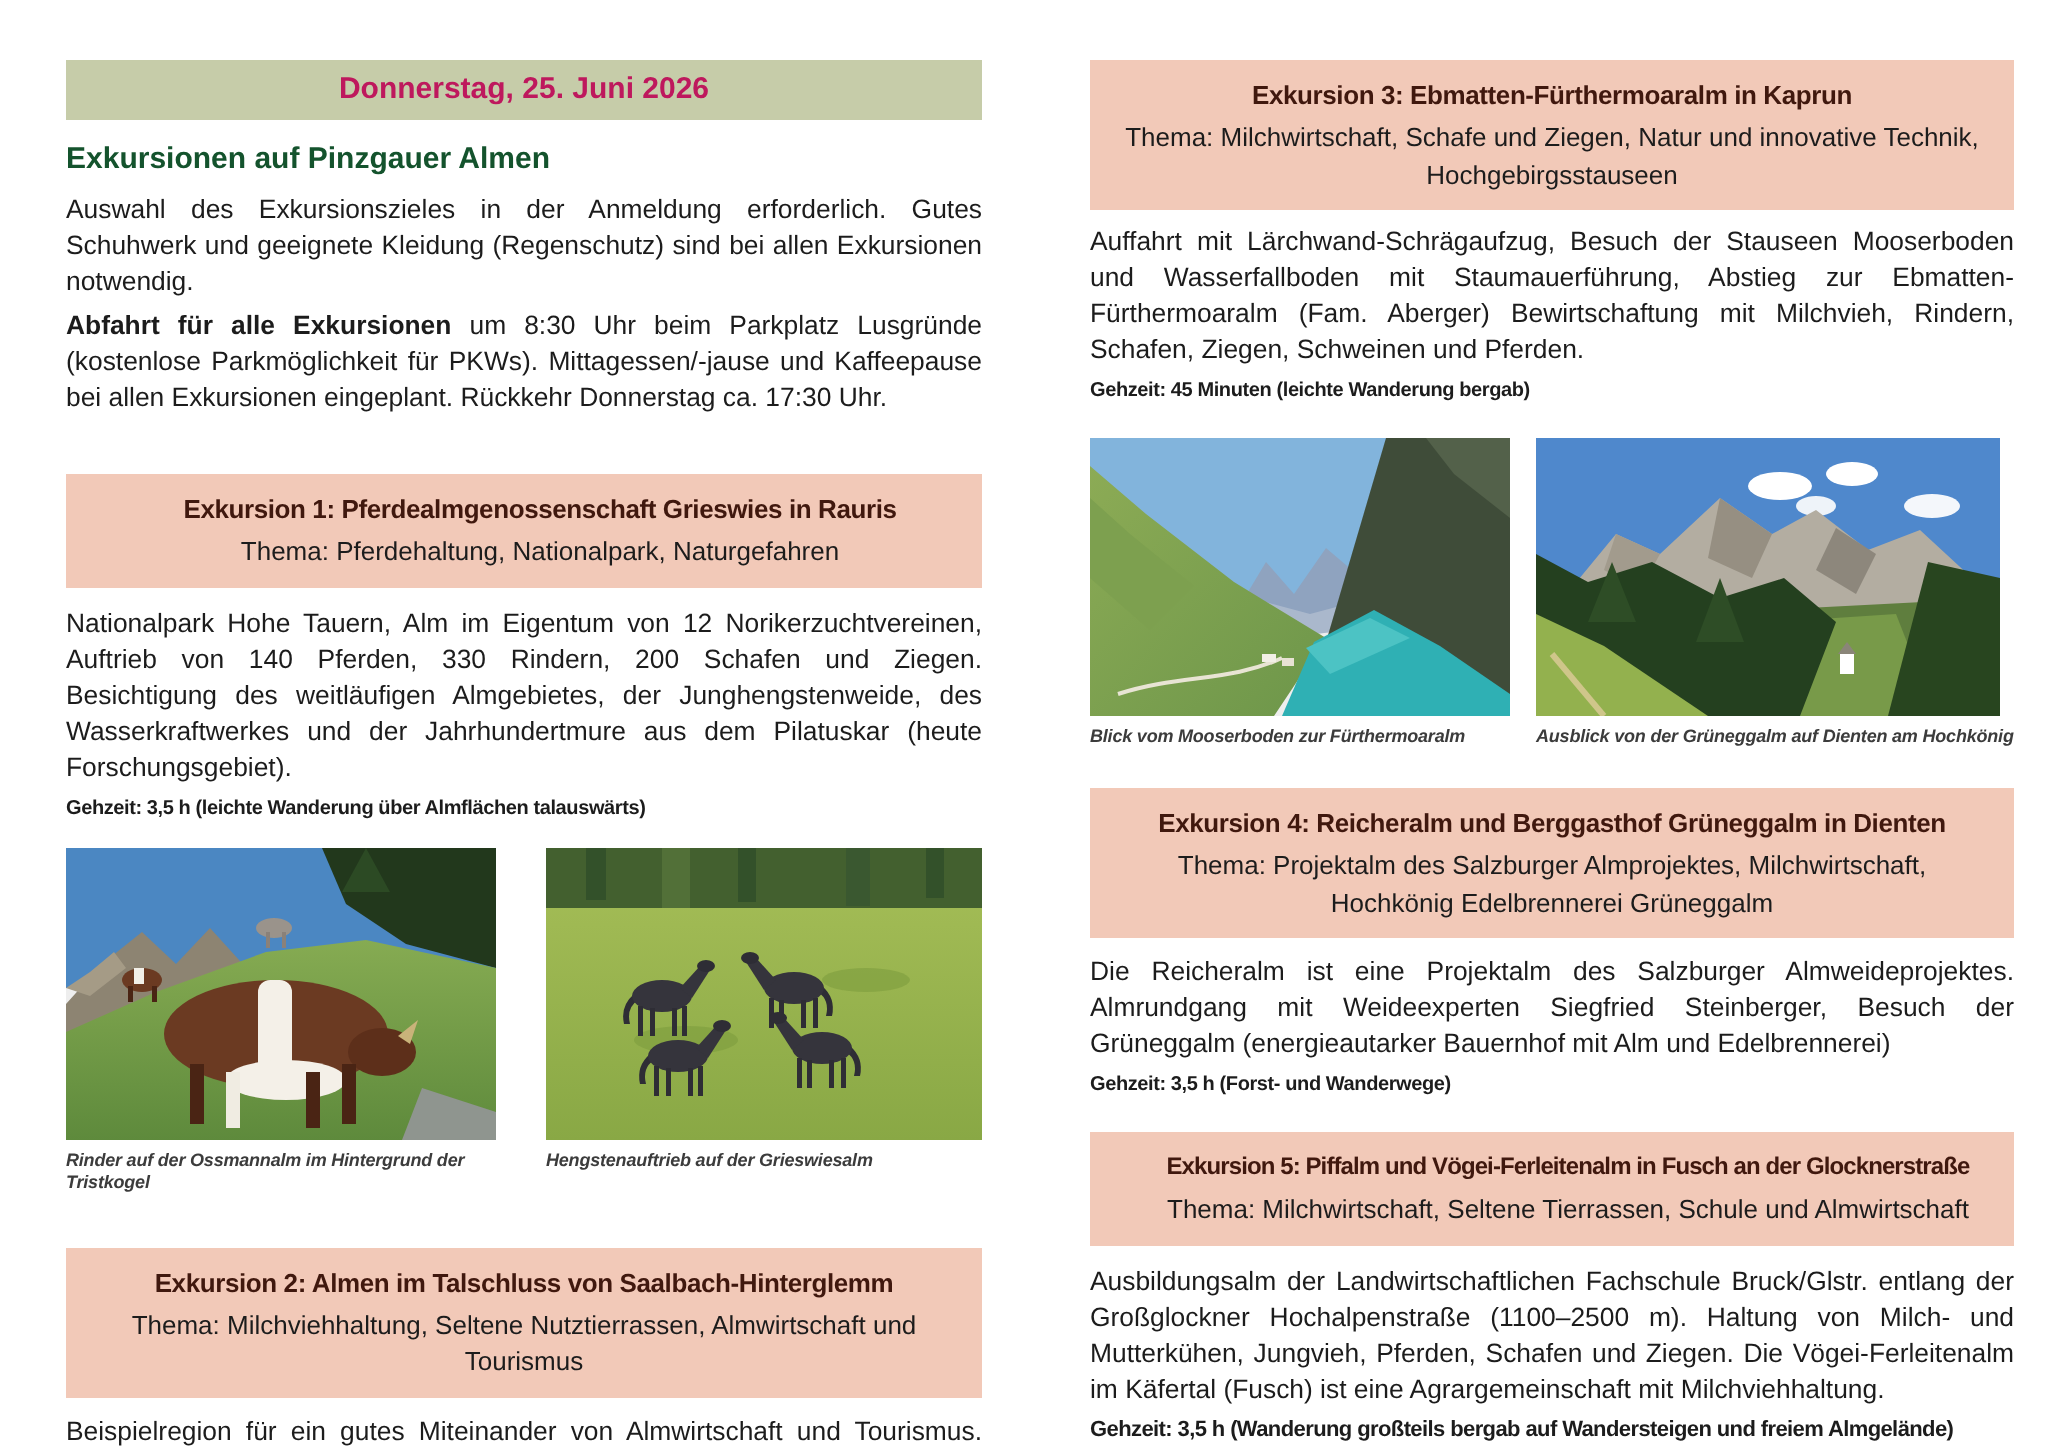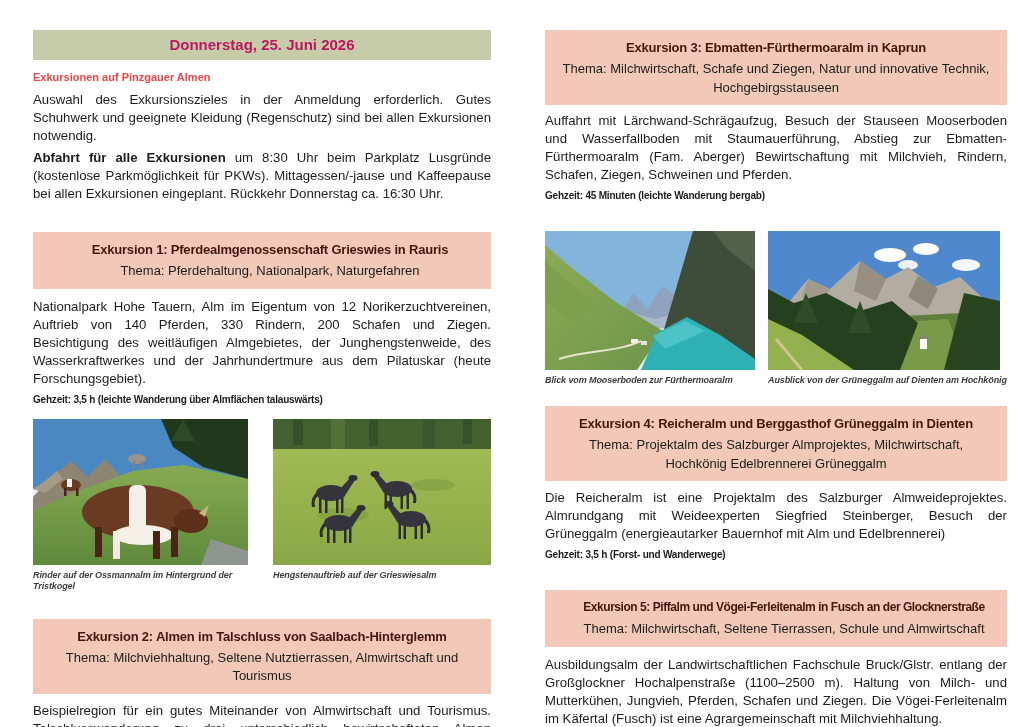--- a/index.html
+++ b/index.html
@@ -10,21 +10,21 @@
     font-family:"Liberation Sans", sans-serif; color:#1c1c1c;
     overflow:hidden;
   }
   .col-left  { flex:0 0 458px; width:458px; }
   .col-right { flex:0 0 462px; width:462px; }
 
   .date-bar {
     background:#c6cca9; color:#be185d; font-weight:bold; font-size:15px;
     text-align:center; padding:6px 0 7px; margin-bottom:11px;
   }
-  .section-title { color:#ef4444; font-size:11px; font-weight:bold; margin:0 0 8px; }
+  .section-title { color:#14532d; font-size:15px; font-weight:bold; margin:0 0 8px; }
 
   p.body { font-size:13.2px; line-height:18px; text-align:justify; margin:0 0 10px; }
   p.body.mb4 { margin-bottom:4px; }
   p.body.mb0 { margin-bottom:0; }
 
   .ex-box { background:#f2c9b8; text-align:center; padding:8px 12px; }
   .ex-title { color:#40180e; font-weight:bold; font-size:13px; line-height:19px; letter-spacing:-0.2px; }
   .ex-title.t-long { font-size:12px; letter-spacing:-0.45px; white-space:nowrap; }
   .ex-thema { font-size:13px; line-height:18.5px; color:#1c1c1c; margin-top:3px; }
 
@@ -32,40 +32,40 @@
   .gehzeit.g-long { font-size:11px; letter-spacing:-0.3px; white-space:nowrap; }
 
   .photo-row { display:flex; gap:13px; }
   figure { margin:0; }
   figcaption {
     font-size:9px; font-style:italic; font-weight:bold; color:#3c3c3c;
     margin-top:5px; letter-spacing:-0.1px; line-height:11px;
   }
   svg.photo { display:block; background:#eee; }
 
-  .mt29 { margin-top:29px; } .mt20 { margin-top:20px; } .mt16 { margin-top:28px; }
+  .mt29 { margin-top:29px; } .mt20 { margin-top:20px; } .mt16 { margin-top:16px; }
   .mt12 { margin-top:12px; } .mt10 { margin-top:27px; }
   .mb9 { margin-bottom:9px;padding-left:28px; } .mb8 { margin-bottom:8px; } .mb7 { margin-bottom:7px; }
 </style>
 </head>
 <body>
 
 <div class="page">
 
   <div class="col-left">
 
     <div class="date-bar">
       <span>Donnerstag, 25. Juni 2026</span>
     </div>
 
     <h2 class="section-title">Exkursionen auf Pinzgauer Almen</h2>
 
     <p class="body mb4">Auswahl des Exkursionszieles in der Anmeldung erforderlich. Gutes Schuhwerk und geeignete Kleidung (Regenschutz) sind bei allen Exkursionen notwendig.</p>
 
-    <p class="body mb0"><b>Abfahrt für alle Exkursionen</b><span> um 8:30 Uhr beim Parkplatz Lusgründe (kostenlose Parkmöglichkeit für PKWs). Mittagessen/-jause und Kaffeepause bei allen Exkursionen eingeplant. Rückkehr Donnerstag ca. 16:30 Uhr.</span></p>
+    <p class="body mb0"><b>Abfahrt für alle Exkursionen</b><span> um 8:30 Uhr beim Parkplatz Lusgründe (kostenlose Parkmöglichkeit für PKWs). Mittagessen/-jause und Kaffeepause bei allen Exkursionen eingeplant. Rückkehr Donnerstag ca. 17:30 Uhr.</span></p>
 
     <section>
       <div class="ex-box mt29 mb9">
         <div class="ex-title">Exkursion 1: Pferdealmgenossenschaft Grieswies in Rauris</div>
         <div class="ex-thema">Thema: Pferdehaltung, Nationalpark, Naturgefahren</div>
       </div>
       <p class="body mb4">Nationalpark Hohe Tauern, Alm im Eigentum von 12 Norikerzuchtvereinen, Auftrieb von 140 Pferden, 330 Rindern, 200 Schafen und Ziegen. Besichtigung des weitläufigen Almgebietes, der Junghengstenweide, des Wasserkraftwerkes und der Jahrhundertmure aus dem Pilatuskar (heute Forschungsgebiet).</p>
       <p class="gehzeit">Gehzeit: 3,5 h (leichte Wanderung über Almflächen talauswärts)</p>
     </section>
 

